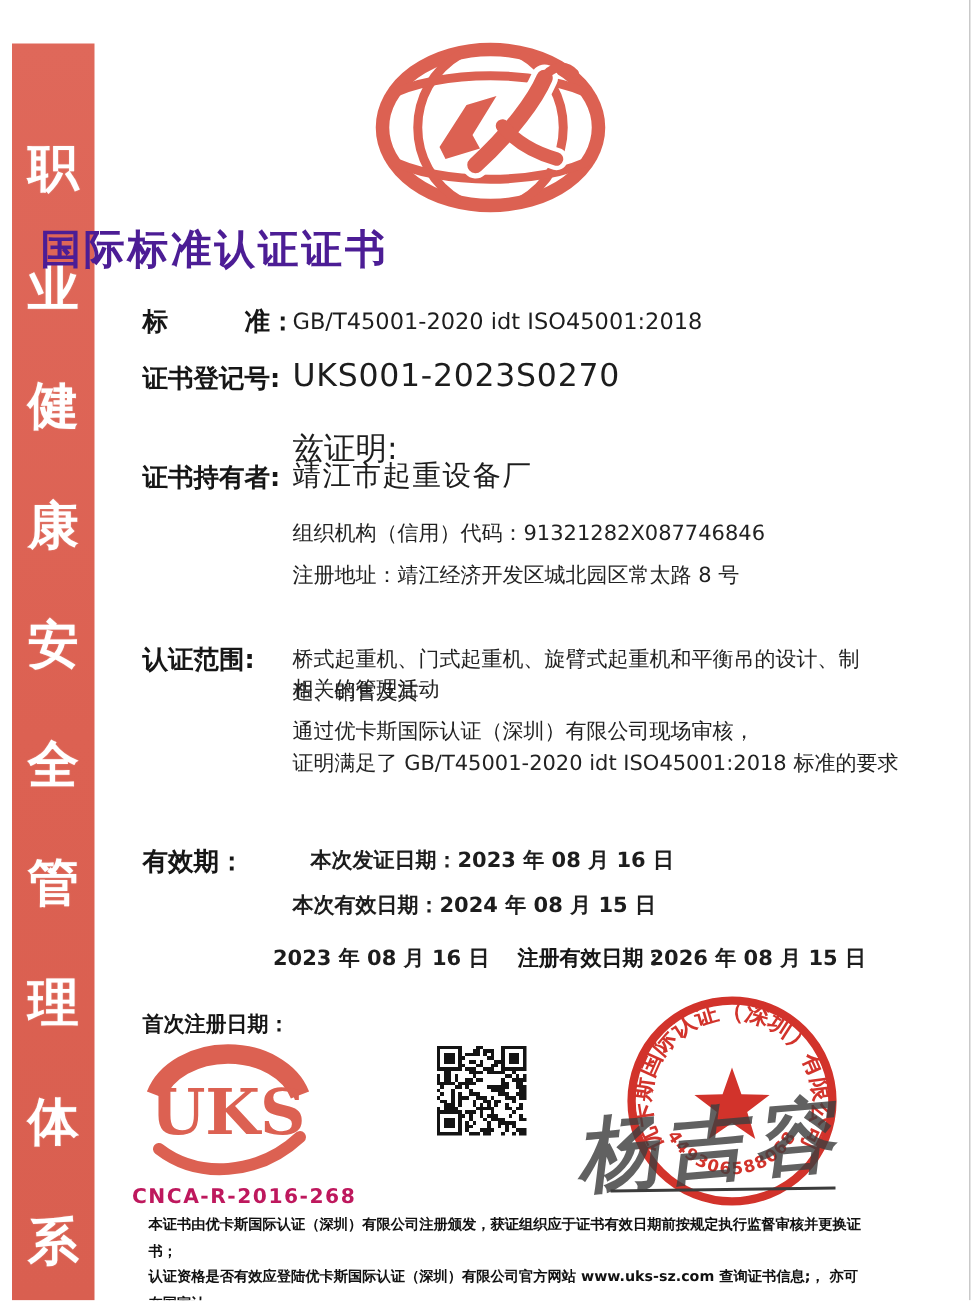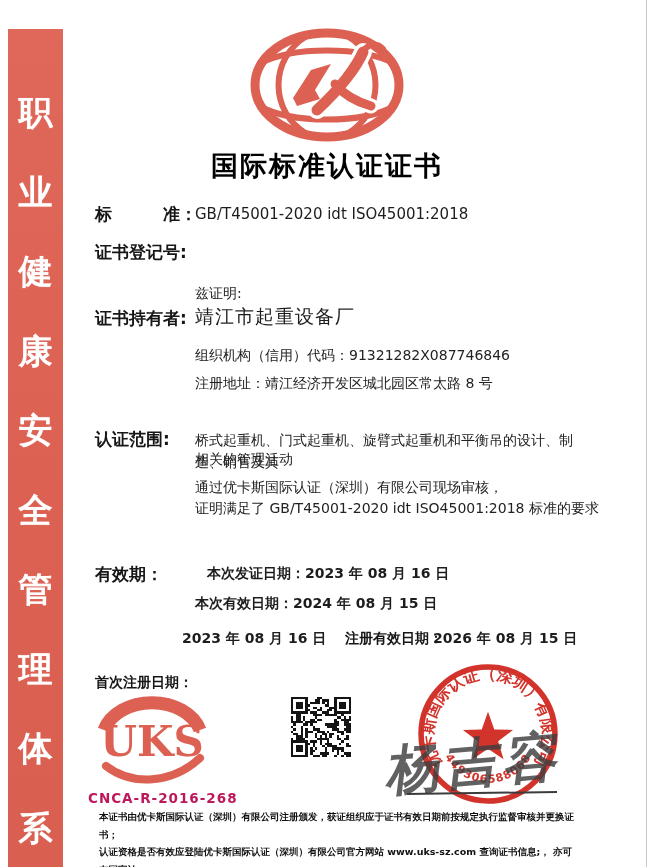--- a/index.html
+++ b/index.html
@@ -14,22 +14,22 @@
     background:linear-gradient(180deg,#df685a 0%,#dc6152 55%,#d95f50 100%);
     display:flex;flex-direction:column;align-items:center;justify-content:space-between;
     padding:66px 0 22px;box-sizing:border-box;
   }
   .sidebar span{
     display:block;color:#ffffff;font-size:34px;font-weight:700;line-height:1;
     text-shadow:0 0 1px rgba(255,255,255,.4);
   }
   
   .logo-wrap{position:absolute;left:27px;top:26px;width:600px;height:118px;display:flex;justify-content:center;}
-  .cert-title{position:absolute;left:27px;top:148px;width:600px;text-align:center;
-    font-size:27px;font-weight:700;letter-spacing:2px;color:#000000;}
+  .cert-title{position:absolute;left:27px;top:148px;width:600px;
+    font-size:27px;font-weight:700;letter-spacing:2px;color:#4c1d95;}
   
   .lbl{position:absolute;font-weight:700;color:#161616;}
   .val{position:absolute;color:#1d1d1d;}
   .lbl-lg{font-size:17px;}
   .lbl-sm{font-size:14px;}
   .val-bold{font-weight:400;}
   .val-semi{font-weight:600;}
   .addr{font-size:14px;font-weight:500;color:#222;}
   
   .uks-logo{position:absolute;left:92px;top:682px;width:120px;height:102px;}
@@ -85,22 +85,23 @@
       <path d="M 117,27 C 122,18 132,16 138,23" fill="none" stroke="#dc6152" stroke-width="6" stroke-linecap="round"></path>
     </svg>
   </div>
 
   <div class="cert-title">国际标准认证证书</div>
 
   <div class="lbl lbl-lg" style="left:95px;top:203px;">标　　　准：</div>
   <div class="val val-bold" style="left:195px;top:205px;font-size:15px;">GB/T45001-2020 idt ISO45001:2018</div>
 
   <div class="lbl lbl-lg" style="left:95px;top:241px;">证书登记号:</div>
-
-  <div class="val val-bold" style="left:195px;top:285px;font-size:14px;">兹证明:</div>
+  <div class="val val-bold" style="left:195px;top:238px;font-size:21px;letter-spacing:.5px;">UKS001-2023S0270</div>
+
+  <div class="val val-bold" style="left:195px;top:285px;font-size:21px;">兹证明:</div>
 
   <div class="lbl lbl-lg" style="left:95px;top:307px;">证书持有者:</div>
   <div class="val val-bold" style="left:195px;top:304px;font-size:19px;letter-spacing:1px;">靖江市起重设备厂</div>
 
   <div class="val addr" style="left:195px;top:347px;">组织机构（信用）代码：91321282X087746846</div>
   <div class="val addr" style="left:195px;top:375px;text-align:center;">注册地址：靖江经济开发区城北园区常太路 8 号</div>
 
   <div class="lbl lbl-lg" style="left:95px;top:428px;">认证范围:</div>
   <div class="val addr" style="left:195px;top:429px;width:392px;line-height:22px;">桥式起重机、门式起重机、旋臂式起重机和平衡吊的设计、制造、销售及其</div>
   <div class="val addr" style="left:195px;top:451px;">相关的管理活动</div>

